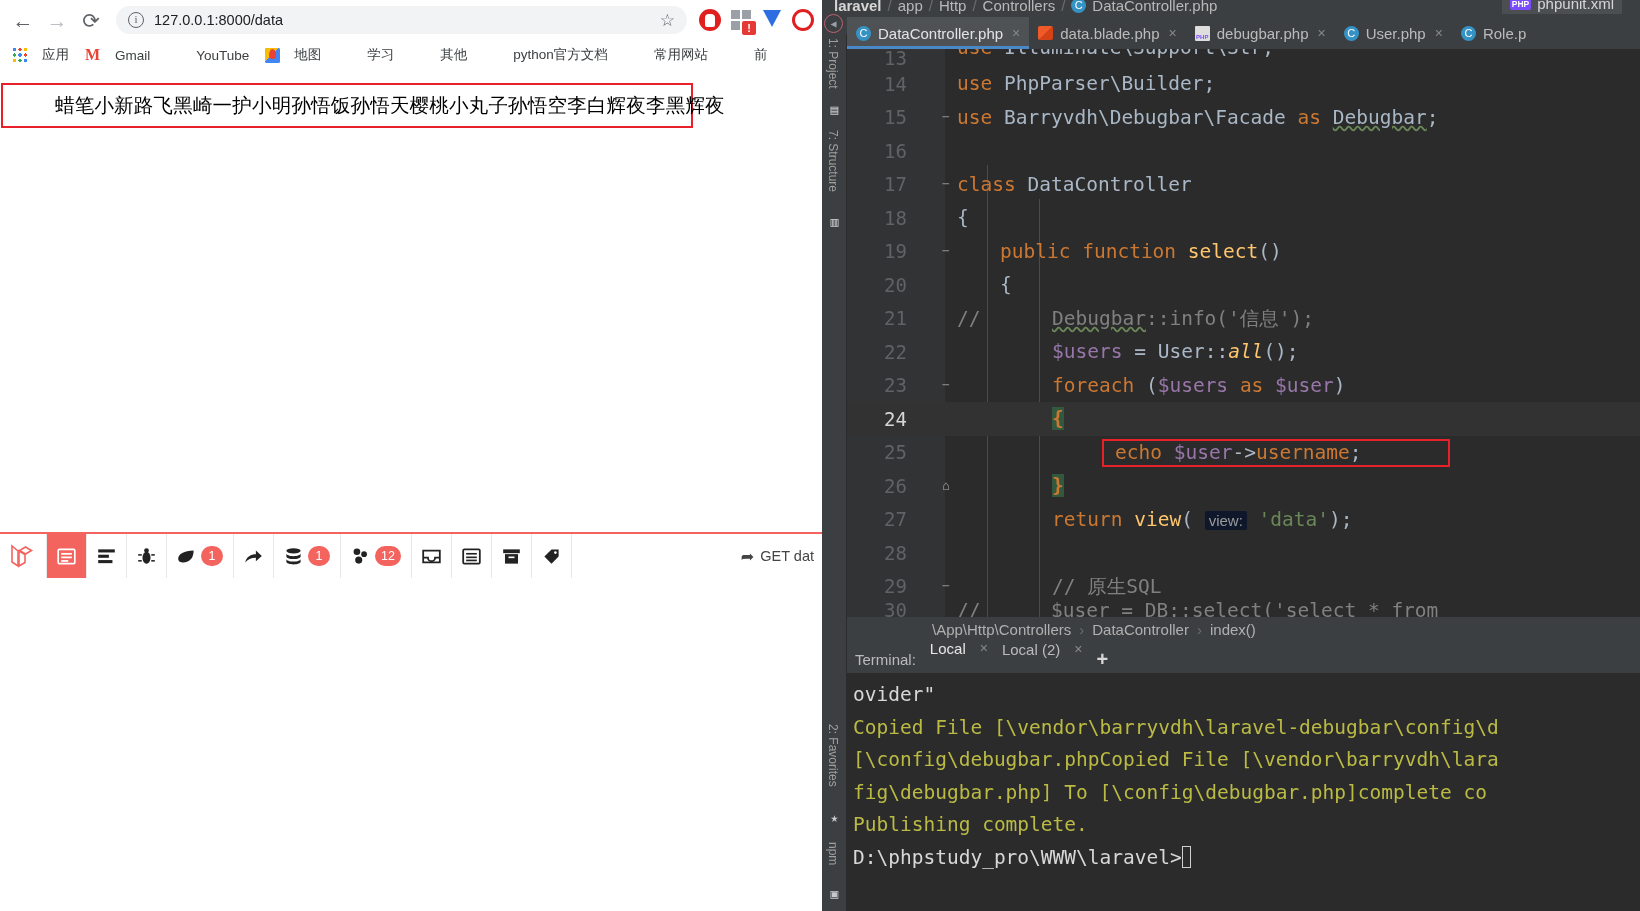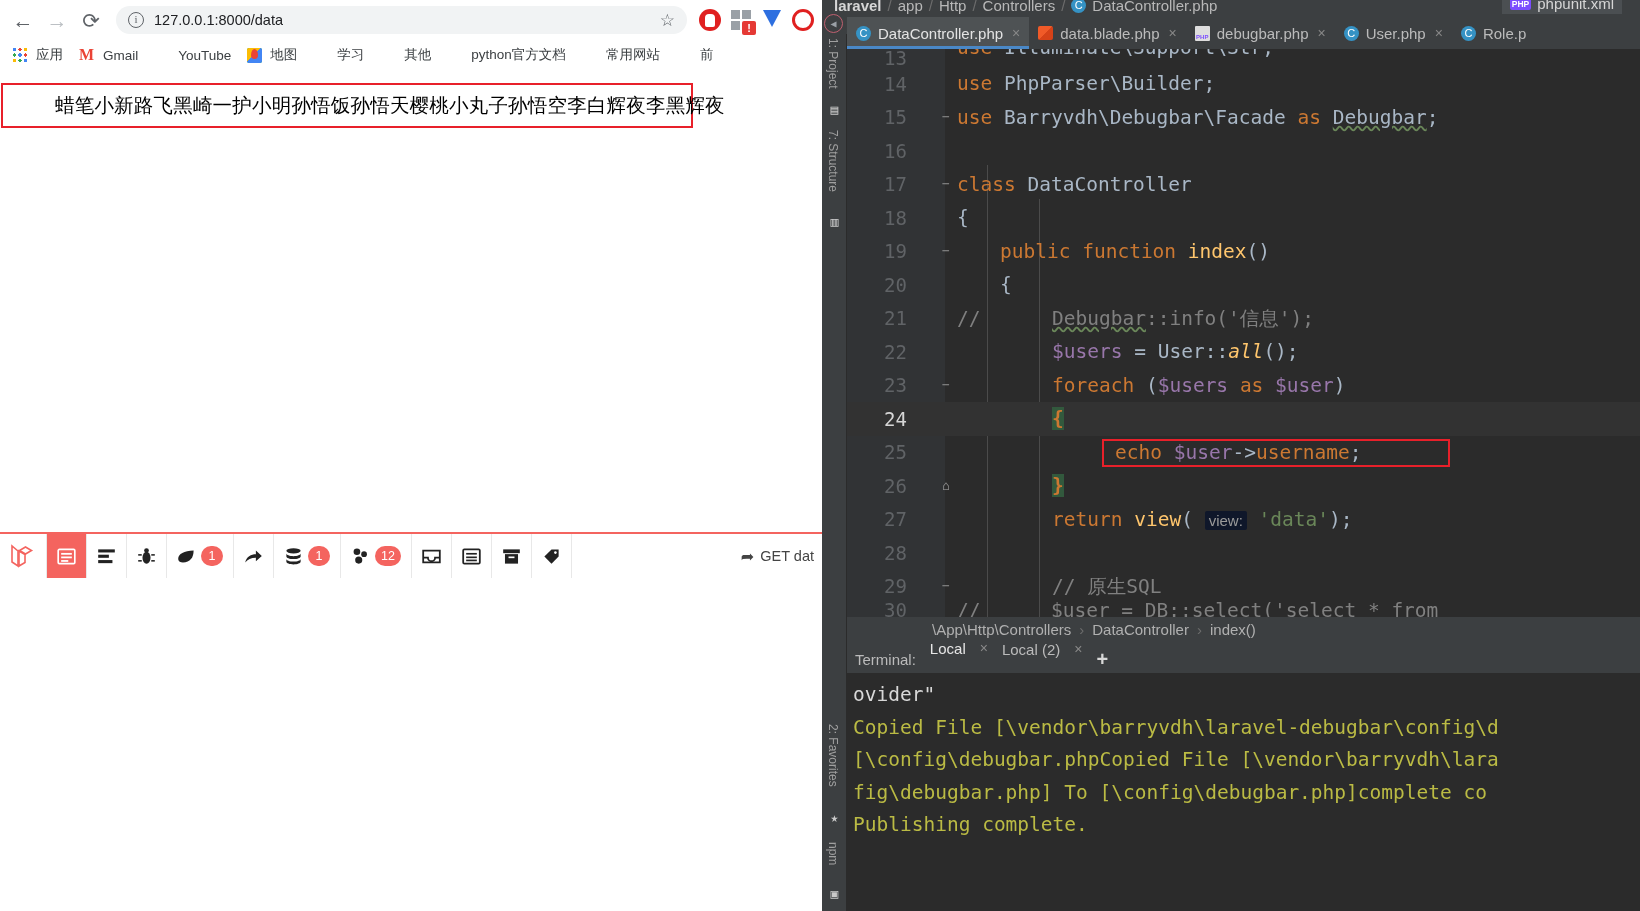--- a/index.html
+++ b/index.html
@@ -109,21 +109,21 @@
   }
 
   .bookmarks {
     height: 30px;
     display: flex; align-items: center;
     padding: 0 4px;
     background: #ffffff;
     overflow: hidden;
   }
   .bm {
-    display: flex; align-items: center; gap: 8px;
+    display: flex; align-items: center; gap: 14px;
     padding: 3px 8px;
     font-size: 13.5px; color: #3c4043;
     white-space: nowrap;
     flex: 0 0 auto;
   }
   .bm-ico { width: 16px; height: 16px; flex: 0 0 auto; position: relative; }
   .ic-apps {
     background:
       radial-gradient(circle 1.6px at 2.5px 2.5px, #4285f4 99%, transparent),
       radial-gradient(circle 1.6px at 8px 2.5px, #ea4335 99%, transparent),
@@ -739,21 +739,21 @@
       </div>
 
       <div class="line">
         <span class="ln">18</span>
         <span class="code"><span class="brc">{</span></span>
       </div>
 
       <div class="line">
         <span class="ln">19</span>
         <span class="fold">−</span>
-        <span class="code" style="left:153px;"><span class="kw">public function</span> <span class="fn">index</span>()</span>
+        <span class="code" style="left:153px;"><span class="kw">public function</span> <span class="fn">select</span>()</span>
       </div>
 
       <div class="line">
         <span class="ln">20</span>
         <span class="code" style="left:153px;"><span class="brc">{</span></span>
       </div>
 
       <div class="line">
         <span class="ln">21</span>
         <span class="code" style="left:110px;"><span class="cmt">//</span></span>
@@ -829,15 +829,16 @@
       </span>
       <span class="term-plus">+</span>
     </div>
 
     <div class="terminal">
       <div class="t-line plain">ovider"</div>
       <div class="t-line">Copied File [\vendor\barryvdh\laravel-debugbar\config\d</div>
       <div class="t-line">[\config\debugbar.phpCopied File [\vendor\barryvdh\lara</div>
       <div class="t-line">fig\debugbar.php] To [\config\debugbar.php]complete co</div>
       <div class="t-line">Publishing complete.</div>
+      <div class="t-line plain"><span>D:\phpstudy_pro\WWW\laravel&gt;</span><span class="t-caret"></span></div>
     </div>
   </div>
 </div>
 
 </body></html>

